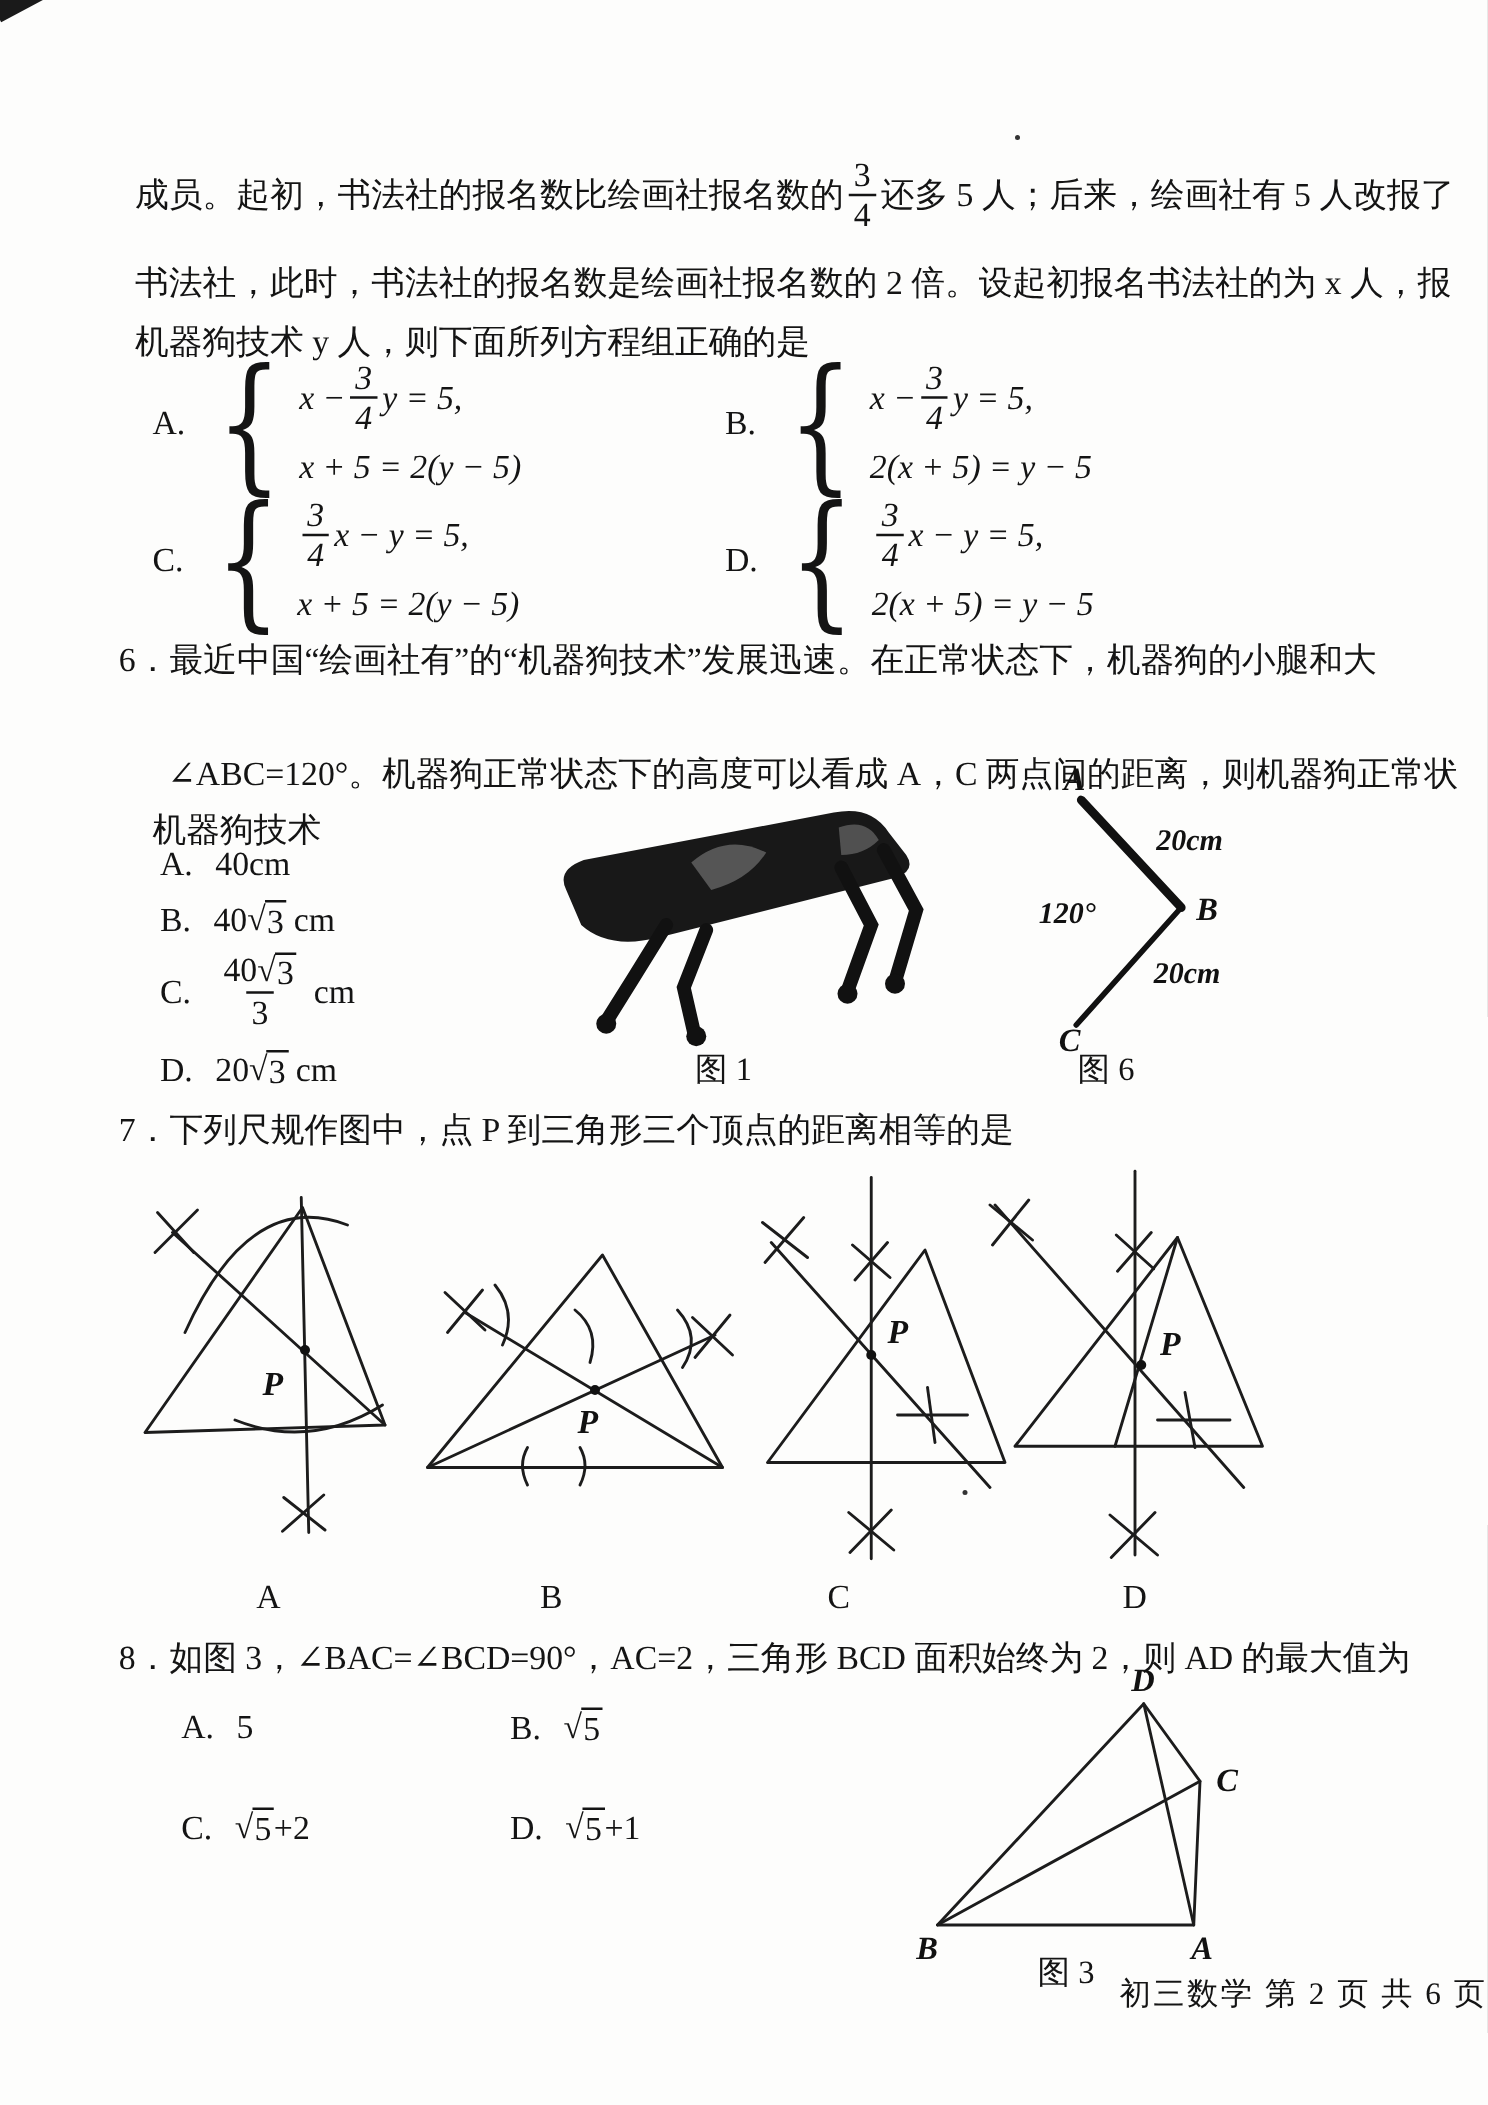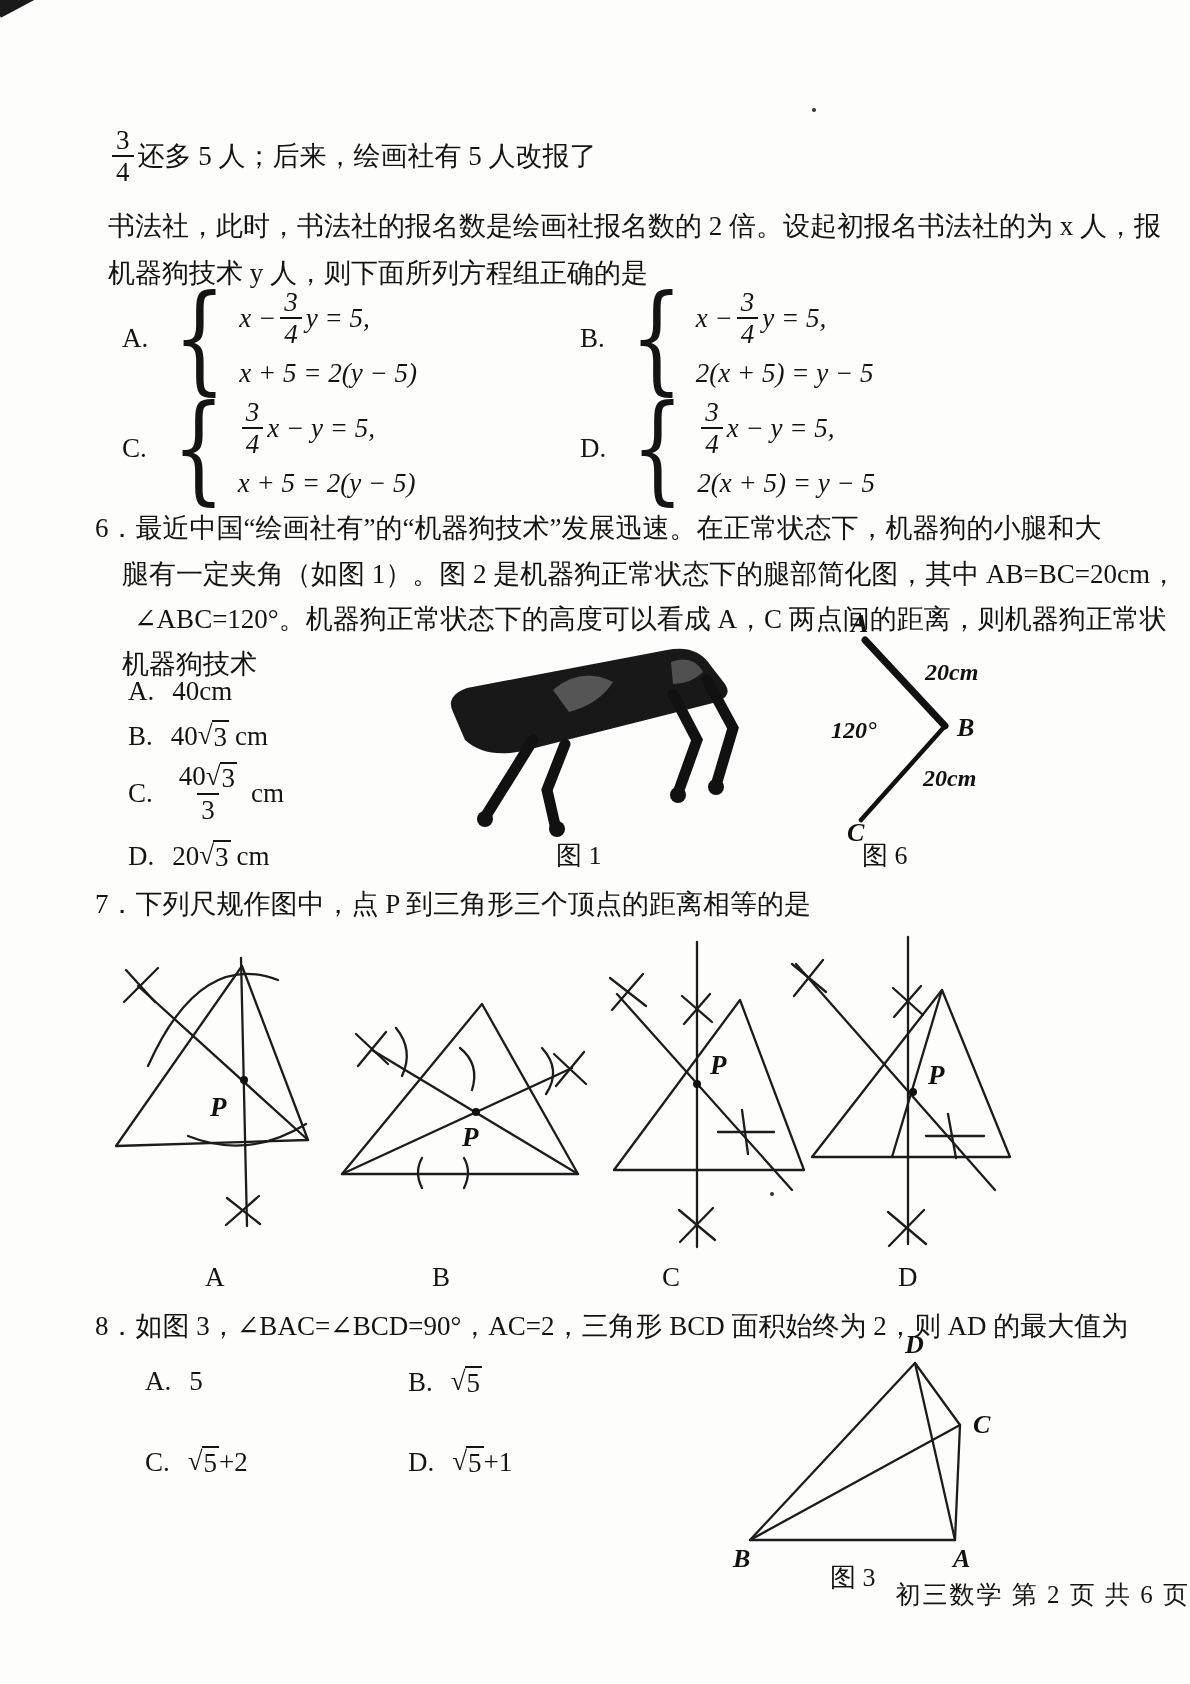--- a/index.html
+++ b/index.html
@@ -36,20 +36,21 @@
 </style>
 </head>
 <body>
 
 <div class="page">
   <div class="corner"></div>
   <div class="dot" style="left:812px;top:108px;width:4px;height:4px;"></div>
   <div class="dot" style="left:770px;top:1192px;width:4px;height:4px;"></div>
 
   <div class="row" style="left:108px;top:126px;">
+    <span class="txt">成员。起初，书法社的报名数比绘画社报名数的</span>
     <span class="frac txt">
       <span class="fnum">3</span>
       <span class="fden">4</span>
     </span>
     <span class="txt">还多 5 人；后来，绘画社有 5 人改报了</span>
   </div>
   <div class="abs txt" style="left:108px;top:208px;text-align:center;">书法社，此时，书法社的报名数是绘画社报名数的 2 倍。设起初报名书法社的为 x 人，报</div>
   <div class="abs txt" style="left:108px;top:255px;">机器狗技术 y 人，则下面所列方程组正确的是</div>
 
   <div class="sys" style="left:122px;top:288px;">
@@ -111,21 +112,20 @@
         <span>x − y = 5,</span>
       </span>
       <span class="math">2(x + 5) = y − 5</span>
     </span>
   </div>
 
   <div class="row" style="left:95px;top:510px;">
     <span class="txt">6．</span>
     <span class="txt">最近中国“绘画社有”的“机器狗技术”发展迅速。在正常状态下，机器狗的小腿和大</span>
   </div>
-  <div class="abs txt" style="left:122px;top:556px;">腿有一定夹角（如图 1）。图 2 是机器狗正常状态下的腿部简化图，其中 AB=BC=20cm，</div>
   <div class="abs txt" style="left:122px;top:601px;margin-left:12px;">∠ABC=120°。机器狗正常状态下的高度可以看成 A，C 两点间的距离，则机器狗正常状</div>
   <div class="abs txt" style="left:122px;top:646px;">机器狗技术</div>
 
   <div class="opt" style="left:128px;top:676px;">
     <span class="ol">A.</span>
     <span>40cm</span>
   </div>
   <div class="opt" style="left:128px;top:720px;">
     <span class="ol">B.</span>
     <span>40</span>

